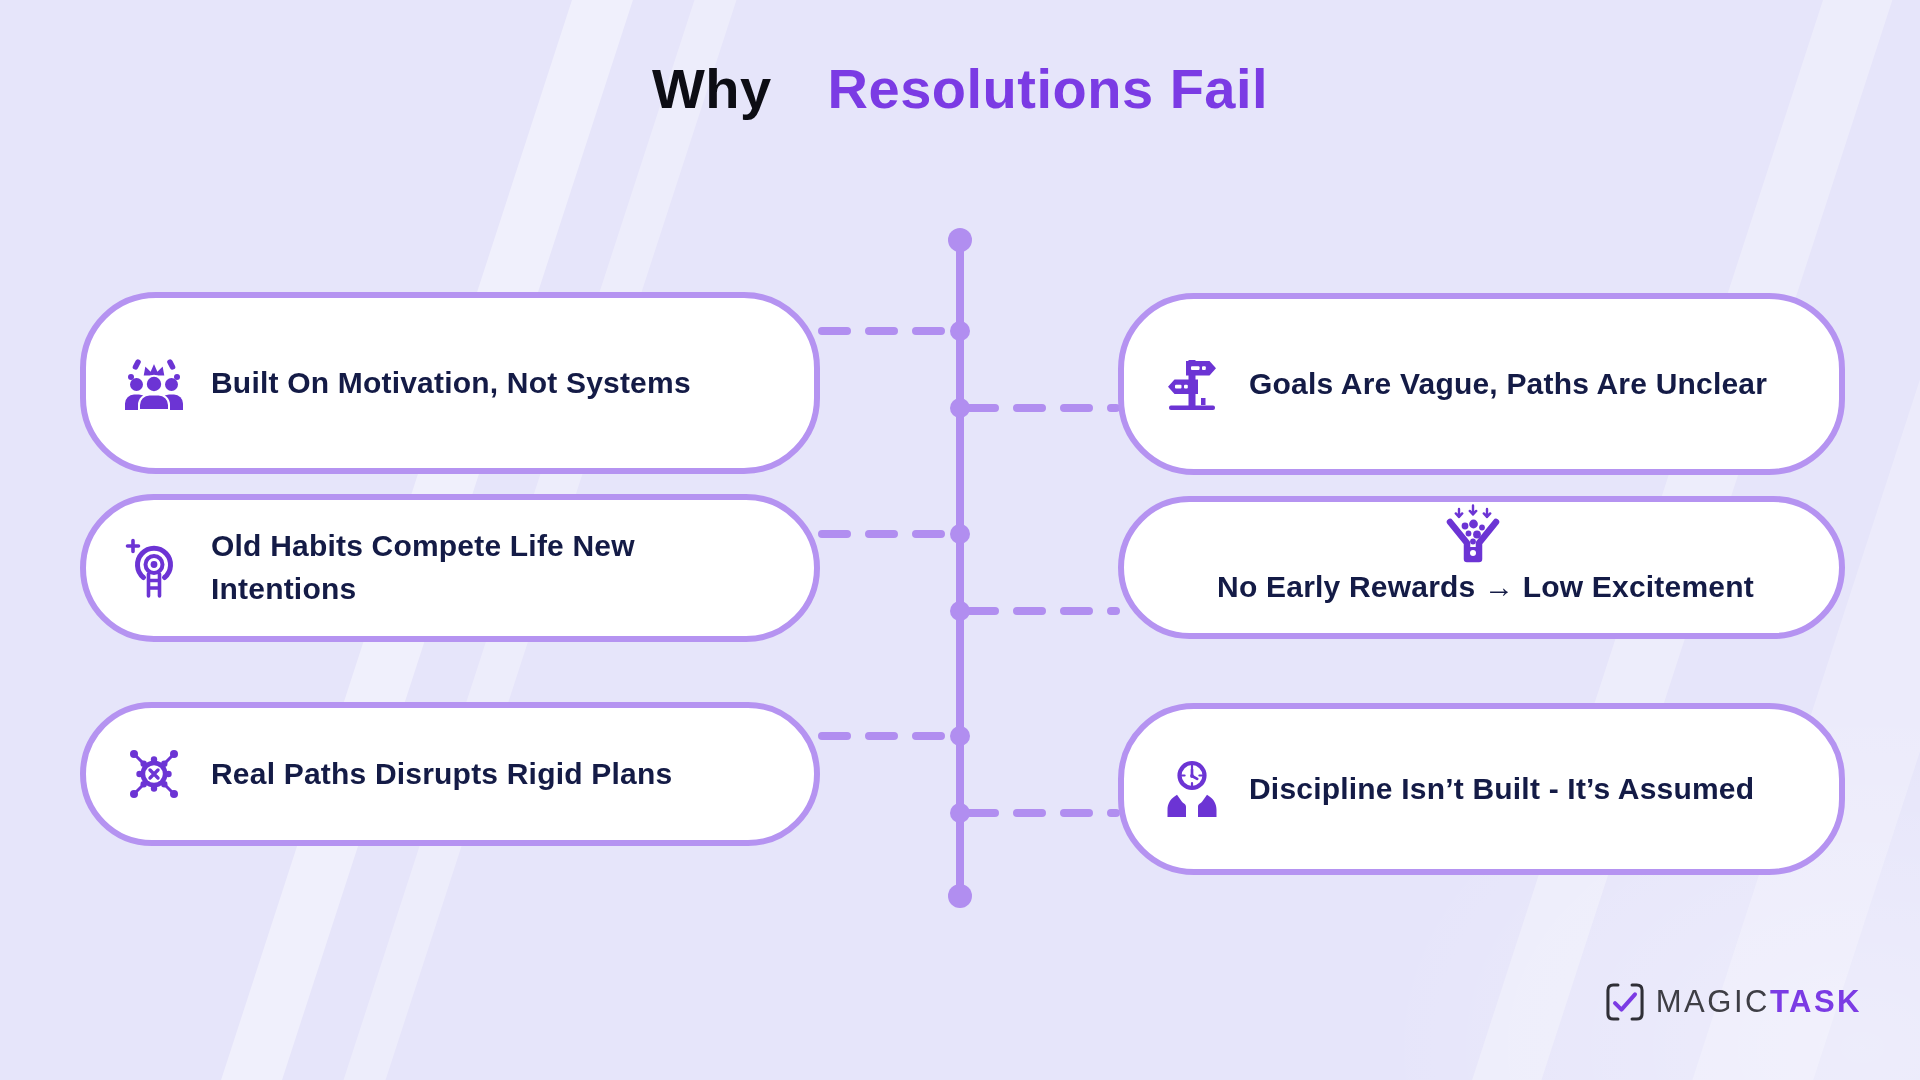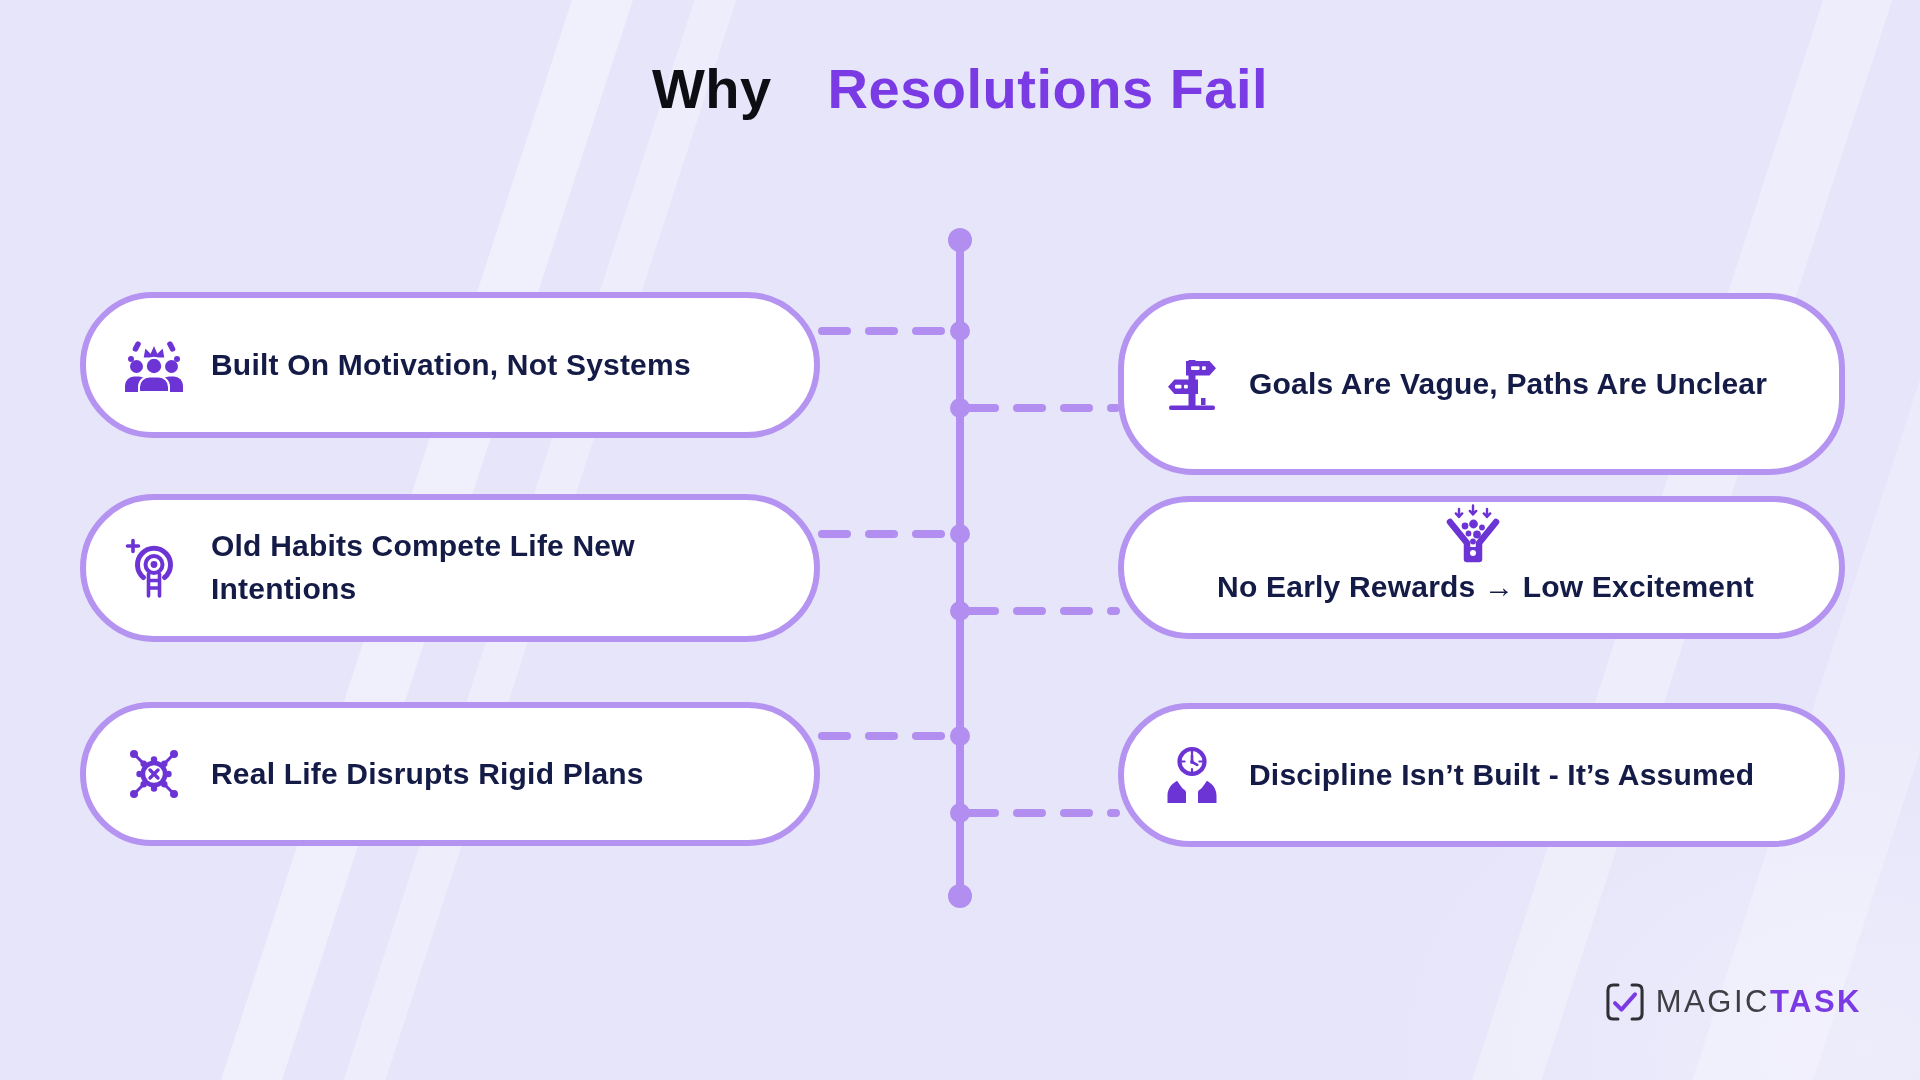--- a/index.html
+++ b/index.html
@@ -29,26 +29,26 @@
   .timeline-svg{position:absolute;left:0;top:0;z-index:1;}
 
   .card{
     position:absolute;z-index:2;box-sizing:border-box;
     display:flex;align-items:center;
     background:#ffffff;border:6px solid #b593f1;border-radius:76px;
     padding:0 28px 0 36px;
   }
   .card-l{left:80px;width:740px;}
   .card-r{left:1118px;width:727px;}
-  #card-l1{top:292px;height:146px;}
+  #card-l1{top:292px;height:182px;}
   #card-l2{top:494px;height:148px;}
   #card-l3{top:702px;height:144px;}
   #card-r1{top:293px;height:182px;}
   #card-r2{top:496px;height:143px;flex-direction:column;}
-  #card-r3{top:703px;height:144px;}
+  #card-r3{top:703px;height:172px;}
   .card-icon{width:64px;height:64px;flex:0 0 64px;margin-right:25px;}
   .card-label{
     font-size:30px;font-weight:700;color:#141b46;line-height:1.43;
     letter-spacing:.2px;max-width:566px;
   }
 
   .brand{
     position:absolute;right:58px;top:982px;z-index:3;
     display:flex;align-items:center;gap:11px;
   }
@@ -143,21 +143,21 @@
         <circle cx="32" cy="46.5" r="3.2"></circle>
           <circle cx="32" cy="17.5" r="3.2"></circle>
         <circle cx="42.3" cy="42.3" r="3.2"></circle>
           <circle cx="21.7" cy="21.7" r="3.2"></circle>
         <circle cx="42.3" cy="21.7" r="3.2"></circle>
           <circle cx="21.7" cy="42.3" r="3.2"></circle>
       </g>
       <circle cx="32" cy="32" r="8.8" fill="#ffffff"></circle>
       <path d="M28,28 L36,36 M36,28 L28,36" stroke="#6c34d4" stroke-width="3.4" stroke-linecap="round" fill="none"></path>
     </svg>
-    <div class="card-label">Real Life Disrupts Rigid Plans</div>
+    <div class="card-label">Real Paths Disrupts Rigid Plans</div>
   </div>
 
   <div class="card card-r" id="card-r1">
     <svg class="card-icon" viewBox="0 0 64 64">
       <g fill="#6c34d4">
         <rect x="28.5" y="8" width="7" height="48"></rect>
         <rect x="9" y="53.5" width="46" height="4.5" rx="2"></rect>
         <rect x="41" y="46" width="4.5" height="7"></rect>
         <path d="M26,9 h23.5 l6.5,7.25 -6.5,7.25 H26 Z"></path>
         <path d="M38,27.5 H14.5 L8,34.75 l6.5,7.25 H38 Z"></path>

